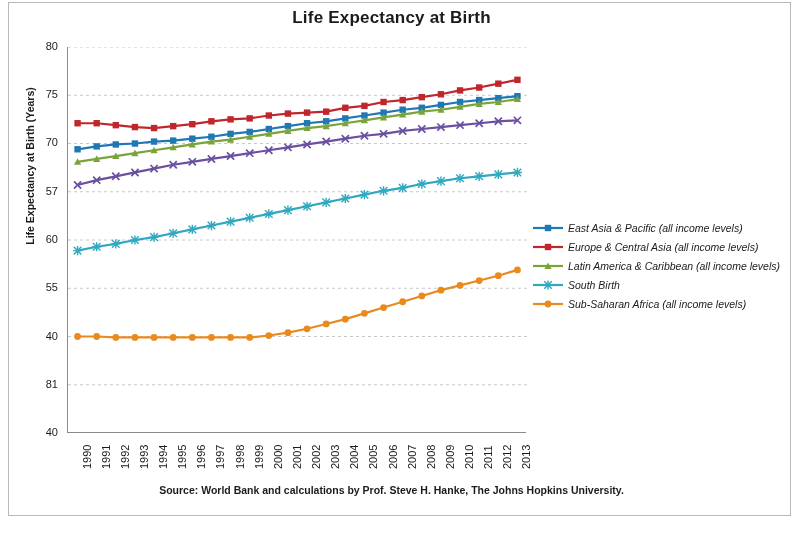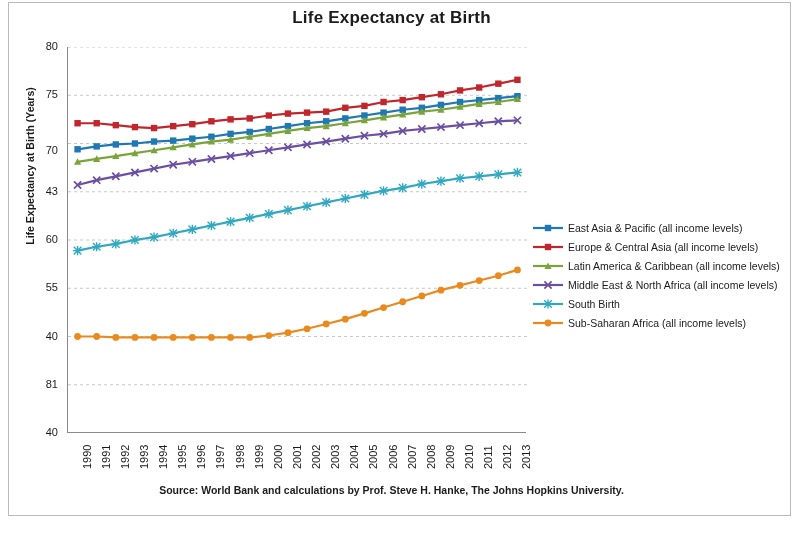--- a/index.html
+++ b/index.html
@@ -126,20 +126,21 @@
   .legend-swatch {
     width: 30px;
     height: 12px;
     margin-right: 5px;
     flex: 0 0 30px;
     position: relative;
   }
   .legend-swatch svg { display: block; }
   .legend-label {
     white-space: nowrap;
+    font-style: italic;
   }
   #source-note {
     position: absolute;
     left: 0;
     top: 484px;
     width: 783px;
     text-align: center;
     font-size: 10.5px;
     font-weight: bold;
     color: #1b1b1b;
@@ -152,22 +153,22 @@
   <div class="figure-border"></div>
 
   <div id="title">Life Expectancy at Birth</div>
 
   <div id="ylabels">
       <div class="ytick-label" style="top: 379px;">40</div>
       <div class="ytick-label" style="top: 330.75px;">81</div>
       <div class="ytick-label" style="top: 282.5px;">40</div>
       <div class="ytick-label" style="top: 234.25px;">55</div>
       <div class="ytick-label" style="top: 186px;">60</div>
-      <div class="ytick-label" style="top: 137.75px;">43</div>
-      <div class="ytick-label" style="top: 97px; text-align: right;">70</div>
+      <div class="ytick-label" style="top: 137.75px;">57</div>
+      <div class="ytick-label" style="top: 89px; text-align: right;">70</div>
       <div class="ytick-label" style="top: 41.25px; padding-left: 42px;">75</div>
       <div class="ytick-label" style="top: -7px;">80</div>
     </div>
   <div id="yaxis-title">Life Expectancy at Birth (Years)</div>
 
   <div id="plot">
     <svg id="plot-svg" width="459" height="386">
         <line x1="0" x2="459" y1="337.75" y2="337.75" class="gridline"></line>
         <line x1="0" x2="459" y1="289.5" y2="289.5" class="gridline"></line>
         <line x1="0" x2="459" y1="241.25" y2="241.25" class="gridline"></line>
@@ -686,31 +687,20 @@
             <g>
               <polygon points="15,2.4 18.6,9 11.4,9" fill="#7aa43a"></polygon>
             </g>
           </svg>
         </span>
         <span class="legend-label">Latin America &amp; Caribbean (all income levels)</span>
       </div>
       <div class="legend-item">
         <span class="legend-swatch">
           <svg width="30" height="12">
-            <line x1="0" x2="30" y1="6" y2="6" stroke="#6b4fa0" stroke-width="2.2"></line>
-            <g>
-              <path d="M11.4,2.4L18.6,9.6M18.6,2.4L11.4,9.6" stroke="#6b4fa0" stroke-width="1.7"></path>
-            </g>
-          </svg>
-        </span>
-        <span class="legend-label">Middle East &amp; North Africa (all income levels)</span>
-      </div>
-      <div class="legend-item">
-        <span class="legend-swatch">
-          <svg width="30" height="12">
             <line x1="0" x2="30" y1="6" y2="6" stroke="#30a8c0" stroke-width="2.2"></line>
             <g>
               <path d="M11.2,2.2L18.8,9.8M18.8,2.2L11.2,9.8M15,1.4000000000000004L15,10.6M10.4,6L19.6,6" stroke="#30a8c0" stroke-width="1.4"></path>
             </g>
           </svg>
         </span>
         <span class="legend-label">South Birth</span>
       </div>
       <div class="legend-item">
         <span class="legend-swatch">

